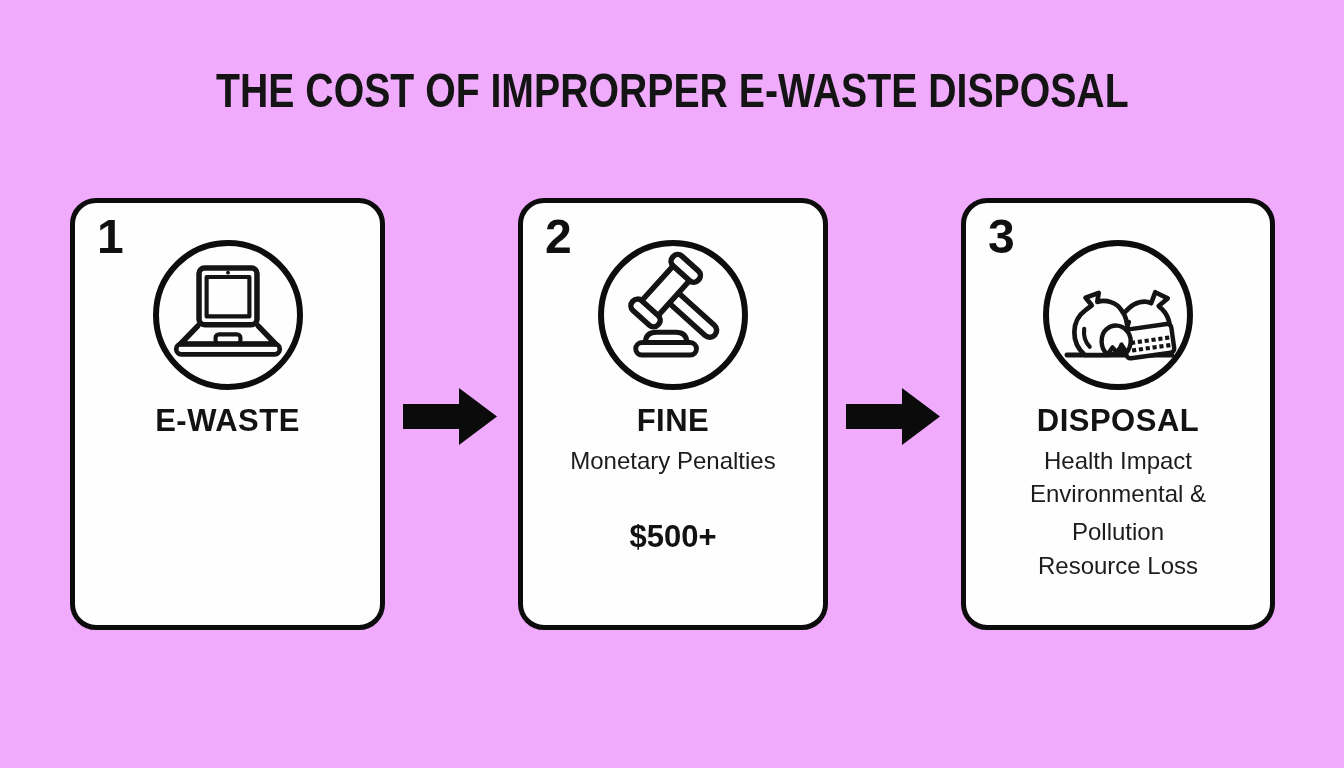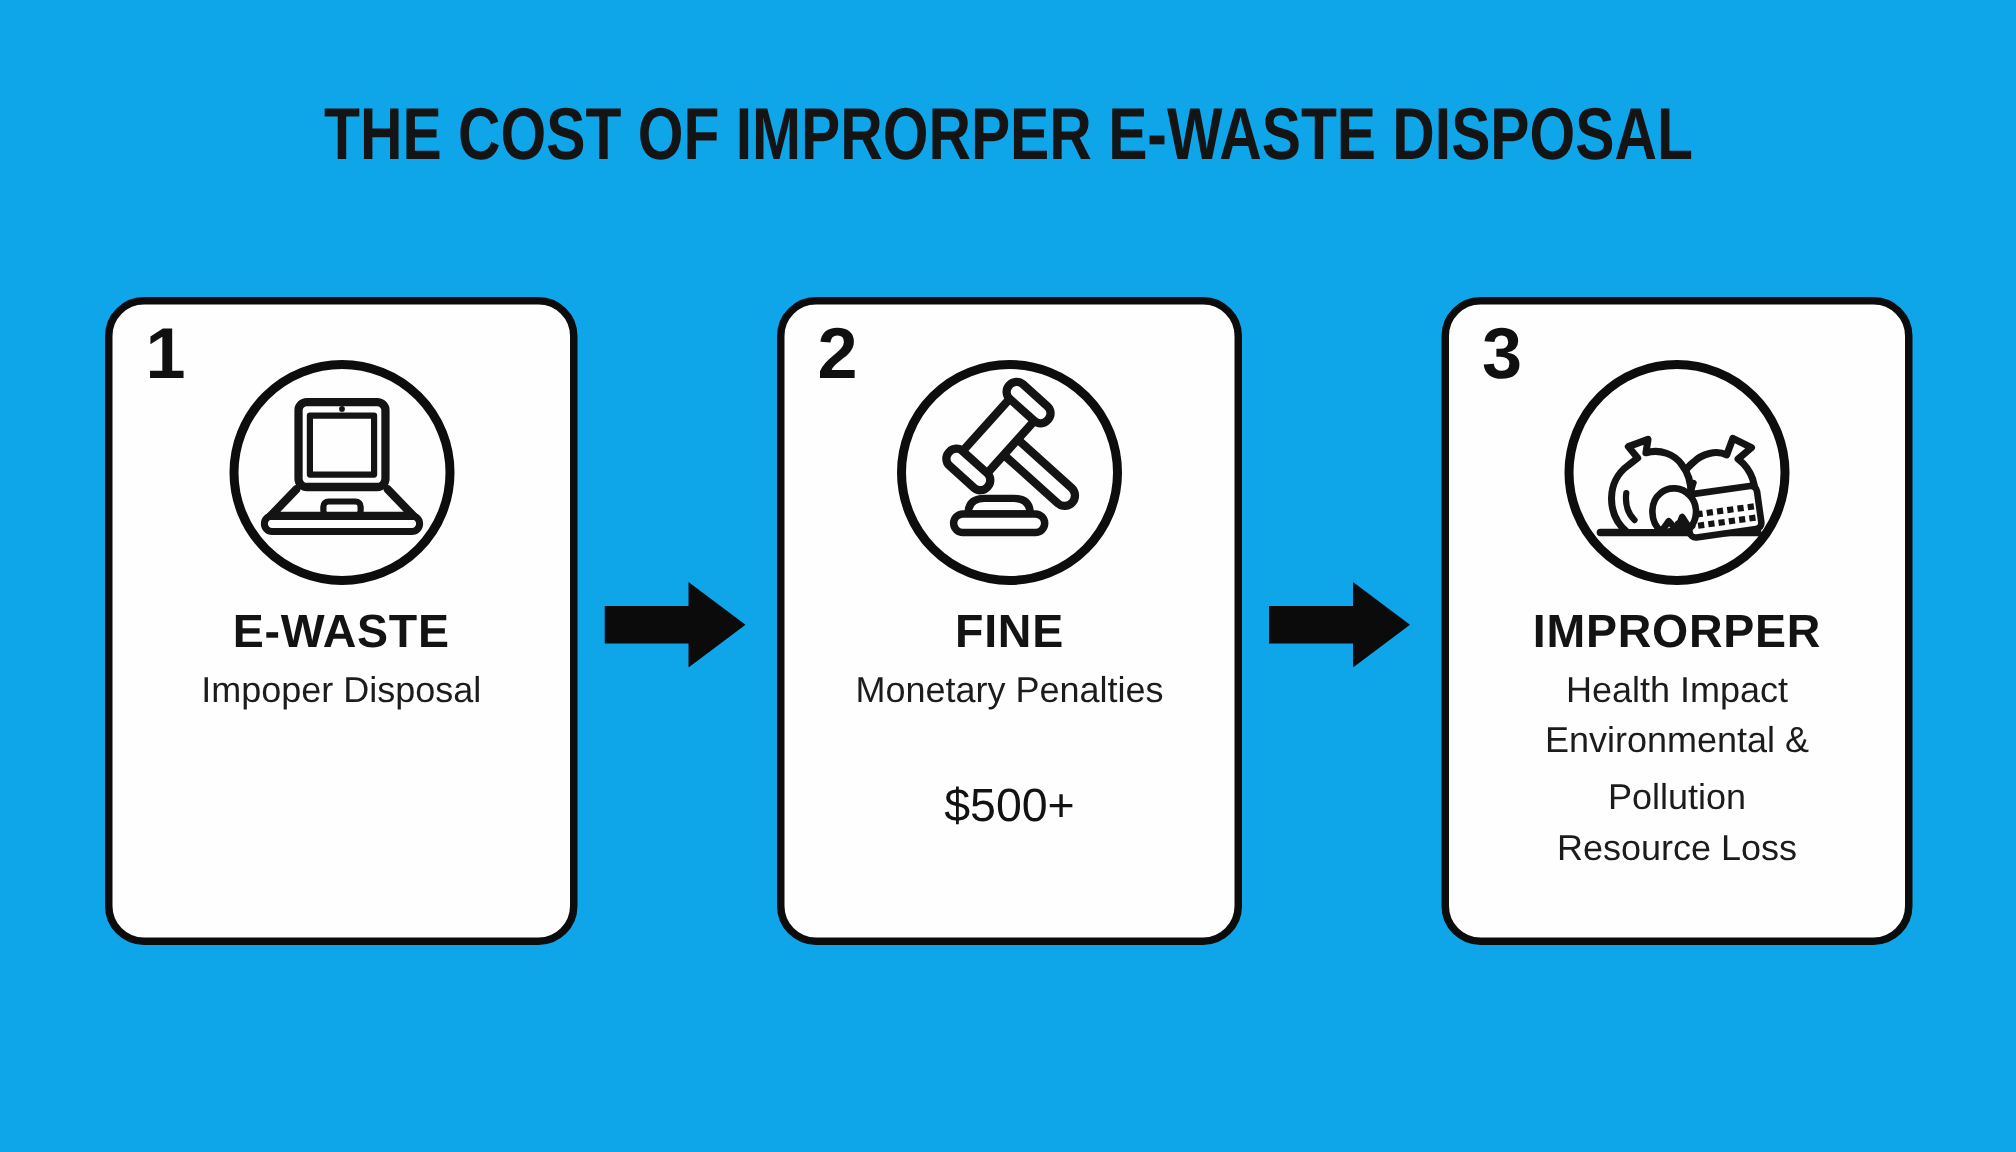--- a/index.html
+++ b/index.html
@@ -4,21 +4,21 @@
 <style>
   html, body { margin: 0; padding: 0; }
   body {
     font-family: "Liberation Sans", "DejaVu Sans", sans-serif;
     background: #ffffff;
   }
   .canvas {
     position: relative;
     width: 1344px;
     height: 768px;
-    background: #0ea5e9;
+    background: #f0abfc;
     overflow: hidden;
   }
   .page-title {
     position: absolute;
     top: 62px;
     left: 0;
     width: 100%;
     text-align: center;
     margin: 0;
     font-size: 49px;
@@ -81,21 +81,21 @@
     margin-top: 6px;
     text-align: center;
     font-size: 24px;
     color: #1c1c1c;
     line-height: 33px;
   }
   .card-lines.group-2 { margin-top: 5px; line-height: 34px; }
   .card-amount {
     margin-top: 42px;
     font-size: 31px;
-    font-weight: 400;
+    font-weight: 700;
     color: #121212;
   }
   .flow-arrow {
     position: absolute;
     top: 388px;
     width: 94px;
     height: 57px;
   }
   .flow-arrow-1 { left: 403px; }
   .flow-arrow-2 { left: 846px; }
@@ -113,23 +113,20 @@
       <svg width="138" height="138" viewBox="0 0 100 100" fill="none" stroke="#141414" stroke-linecap="round" stroke-linejoin="round">
         <rect x="29" y="16" width="42" height="41" rx="4" stroke-width="4"></rect>
         <rect x="34.5" y="22.5" width="31" height="28.5" stroke-width="3"></rect>
         <circle cx="50" cy="19.3" r="1.4" fill="#141414" stroke="none"></circle>
         <path d="M28 58 L15.5 71 H84.5 L72 58" stroke-width="4"></path>
         <rect x="12.5" y="71" width="75" height="7.5" rx="3.7" stroke-width="3.4"></rect>
         <rect x="41" y="64" width="18" height="7" rx="2.5" stroke-width="3"></rect>
       </svg>
     </div>
     <div class="card-heading">E-WASTE</div>
-    <div class="card-lines">
-      <div>Impoper Disposal</div>
-    </div>
   </section>
 
   <svg class="flow-arrow flow-arrow-1" viewBox="0 0 94 57">
     <polygon points="0,16 56,16 56,0 94,28.5 56,57 56,41 0,41" fill="#0b0b0b"></polygon>
   </svg>
 
   <section class="card card-2">
     <div class="step-number">2</div>
     <div class="icon-circle">
       <svg width="138" height="138" viewBox="0 0 100 100" fill="none" stroke="#141414" stroke-linecap="round" stroke-linejoin="round">
@@ -181,21 +178,21 @@
               <rect x="74.5" y="72.5" width="3" height="3"></rect>
             <rect x="79.5" y="72.5" width="3" height="3"></rect>
               <rect x="84.5" y="72.5" width="3" height="3"></rect>
           </g>
         </g>
 
         <path d="M42.5 78.5 C37 74.5 36.5 64.5 42 60 C46 56.5 52.5 57 56 61 C60.5 65.5 60 73 56 77 L52.5 71.5 L50 78 L46 73.5 Z" stroke-width="3.2" fill="#fefefe"></path>
         <path d="M50.5 74.5 q3.5 5 7 1.5" stroke-width="2.8"></path>
       </svg>
     </div>
-    <div class="card-heading">IMPRORPER</div>
+    <div class="card-heading">DISPOSAL</div>
     <div class="card-lines">
       <div>Health Impact</div>
       <div>Environmental &amp;</div>
     </div>
     <div class="card-lines group-2">
       <div>Pollution</div>
       <div>Resource Loss</div>
     </div>
   </section>
 

